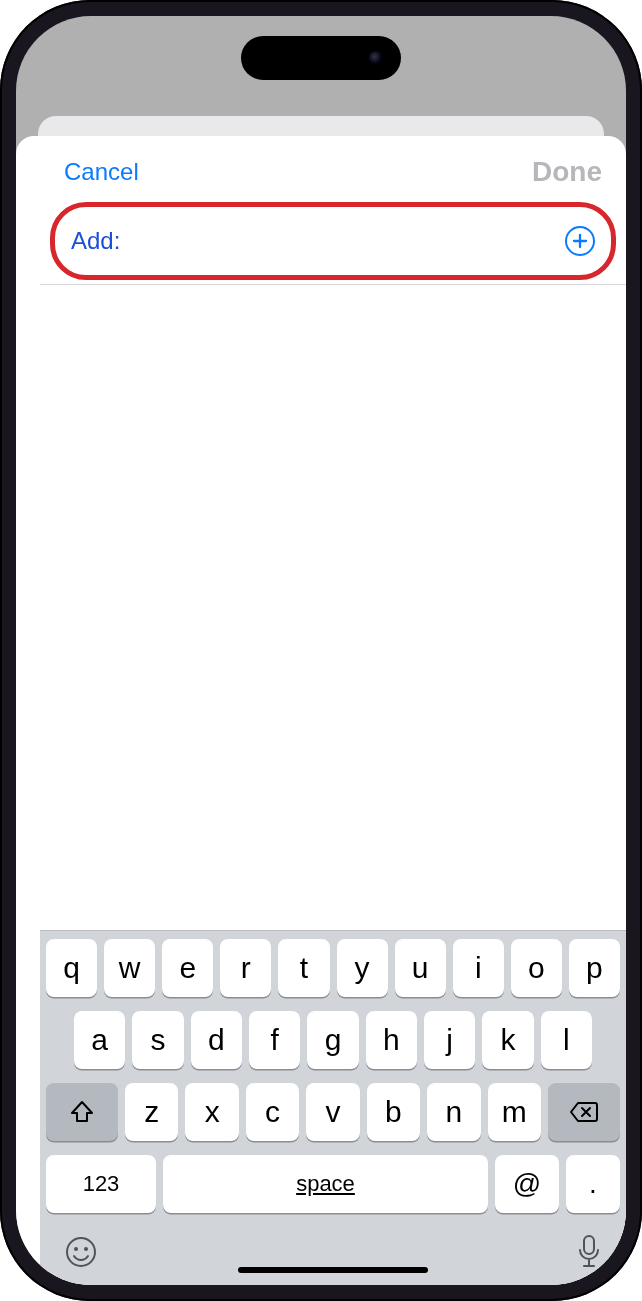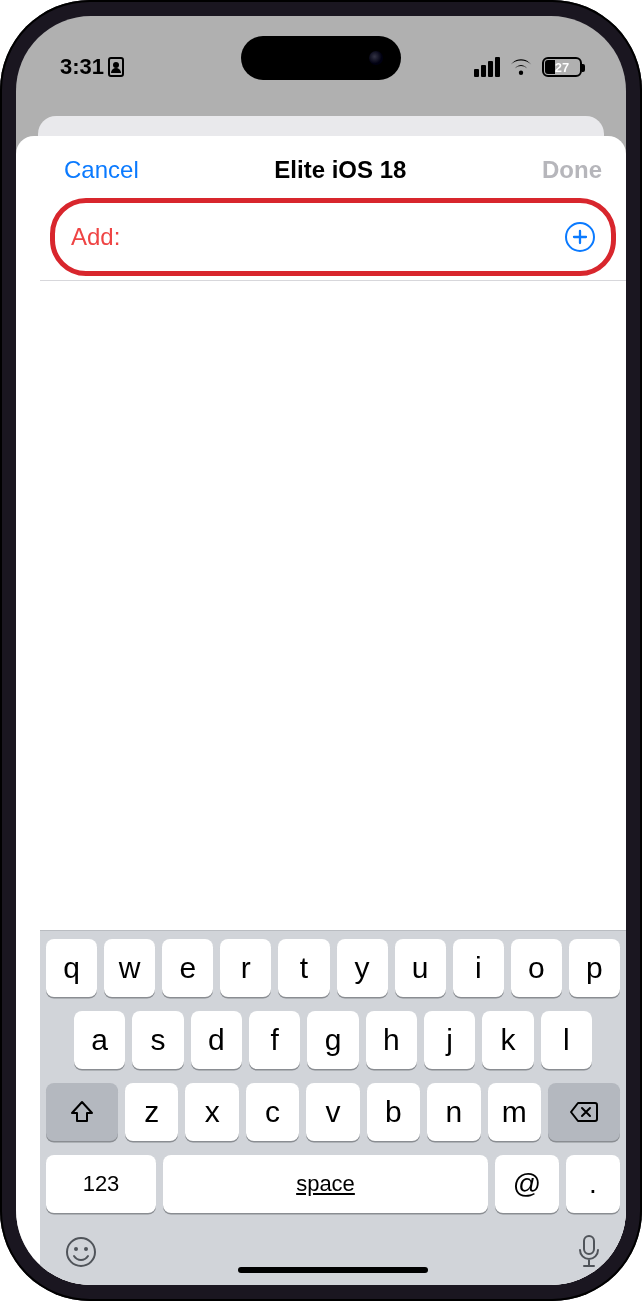--- a/index.html
+++ b/index.html
@@ -95,31 +95,31 @@
     position: absolute; top: 120px; left: 0; right: 0; bottom: 0;
     background: #fff; border-radius: 18px 18px 0 0;
     display: flex; flex-direction: column; padding-left: 24px;
   }
   .sheet-header {
     display: flex; align-items: center; justify-content: space-between;
     padding: 20px 24px 14px 24px;
   }
   .sheet-header .cancel { color: #0a7aff; font-size: 24px; }
   .sheet-header .title  { font-weight: 700; font-size: 24px; }
-  .sheet-header .done   { color: #b6b6bb; font-size: 24px; font-weight: 600; }
+  .sheet-header .done   { color: #b6b6bb; font-size: 28px; font-weight: 600; }
 
   .add-row-wrap { padding: 0 10px; }
   .add-row-highlight {
     border: 5px solid #d8262d; border-radius: 36px; padding: 2px;
   }
   .add-row {
     height: 64px; display: flex; align-items: center; justify-content: space-between;
     padding: 0 14px 0 14px;
   }
-  .add-row .label { color: #ef4444; font-size: 24px; }
+  .add-row .label { color: #1d4ed8; font-size: 24px; }
   .plus-btn {
     width: 30px; height: 30px; border: 2.5px solid #0a7aff; border-radius: 50%;
     display:flex; align-items:center; justify-content:center; color:#0a7aff;
     font-size: 22px; line-height: 1;
   }
   .divider { height:1px; background:#d7d7db; margin-top:4px; }
 
   
   .keyboard {
     margin-top: auto;
@@ -159,50 +159,26 @@
 </head>
 <body>
 
 <div class="phone-frame">
 
   <div class="screen">
     <div class="dynamic-island">
       <div class="cam"></div>
     </div>
 
-    <div class="status-bar">
-      <div class="status-left">
-        <span>3:31</span>
-        <span class="contact-card-icon"></span>
-      </div>
-      <div class="status-right">
-        <span class="signal-bars">
-          <span></span>
-            <span></span>
-            <span></span>
-            <span></span>
-        </span>
-        <span class="wifi-icon">
-          <svg width="26" height="20" viewBox="0 0 26 20">
-              <path fill="#000" d="M13 18a2.2 2.2 0 1 0 0-4.4 2.2 2.2 0 0 0 0 4.4Zm-6.2-6.4 2-2a6 6 0 0 1 8.4 0l2 2a9 9 0 0 0-12.4 0Zm-4-4 2-2a12 12 0 0 1 16.4 0l2 2a15 15 0 0 0-20.4 0Z"></path>
-            </svg>
-        </span>
-        <span class="battery">
-          <span class="battery-fill"></span>
-          <span class="battery-pct">27</span>
-        </span>
-      </div>
-    </div>
 
     <div class="backdrop-card"></div>
 
     <div class="sheet">
       <div class="sheet-header">
         <span class="cancel">Cancel</span>
-        <span class="title">Elite iOS 18</span>
         <span class="done">Done</span>
       </div>
 
       <div class="add-row-wrap">
         <div class="add-row-highlight">
           <div class="add-row">
             <span class="label">Add:</span>
             <span class="plus-btn">
               <svg width="16" height="16" viewBox="0 0 16 16">
                   <path stroke="#0a7aff" stroke-width="2.3" stroke-linecap="round" d="M8 2v12M2 8h12"></path>

